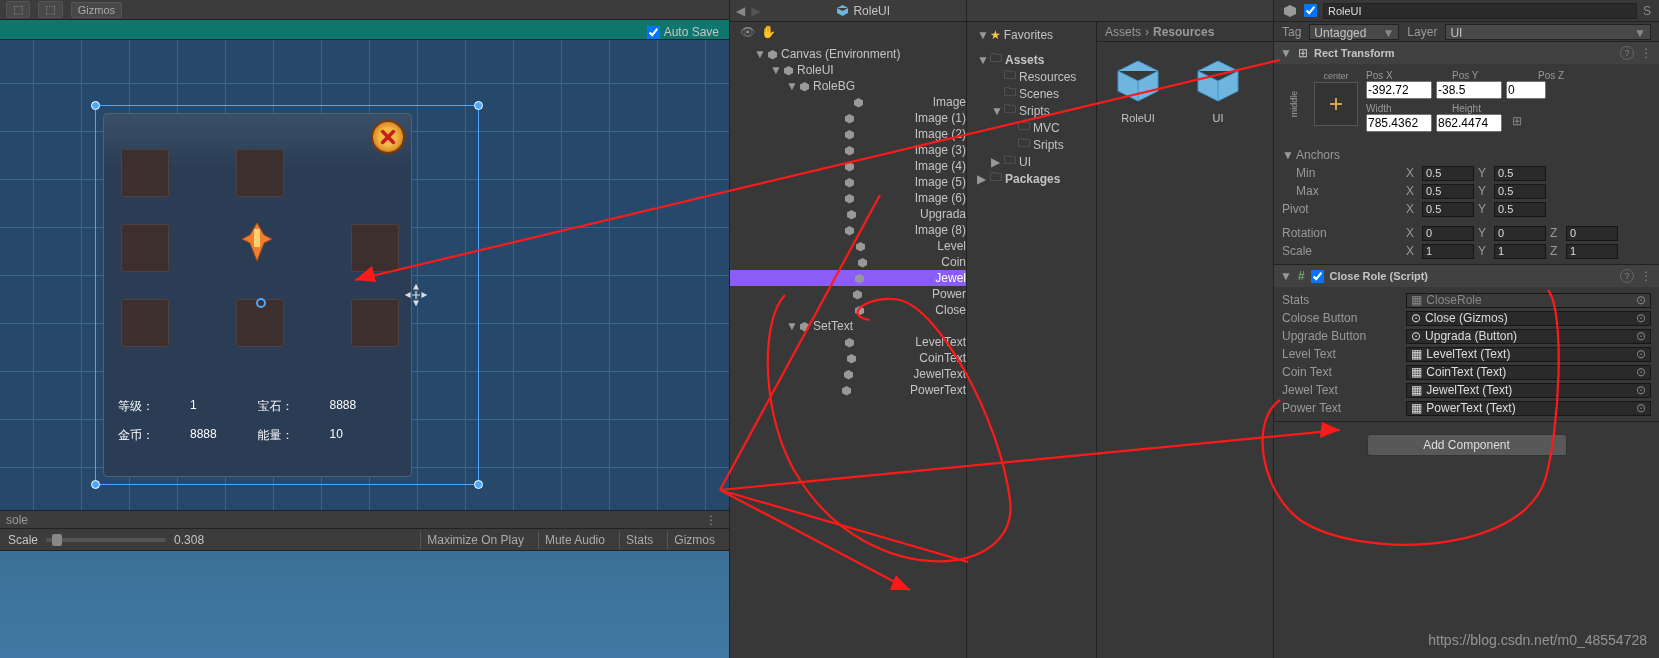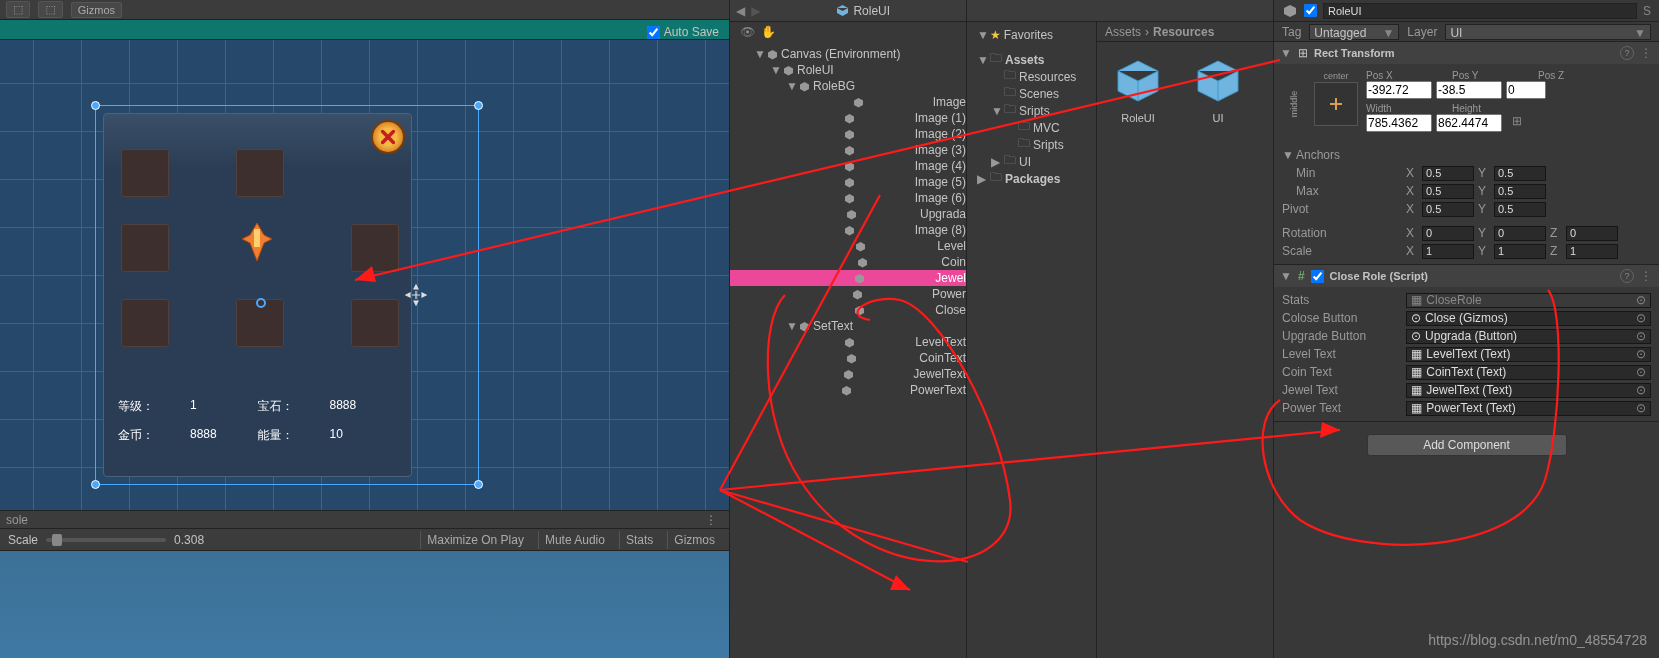--- a/index.html
+++ b/index.html
@@ -61,21 +61,21 @@
 .scale-row .spacer { flex: 1; }
 .scale-row .opt { padding: 2px 6px; color: #aaa; border-left: 1px solid #555; }
 
 .preview-strip { height: 108px; background: linear-gradient(180deg, #3c7096 0%, #3f79a3 100%); border-top: 1px solid #222; }
 
 
 .hierarchy-panel { width: 237px; background: #383838; border-right: 1px solid #222; }
 .panel-icons-row { height: 20px; display: flex; align-items: center; padding-left: 10px; gap: 6px; color: #888; }
 .tree { padding: 4px 0; font-size: 12px; color: #c4c4c4; }
 .tree-row { display: flex; align-items: center; height: 16px; padding-left: 10px; gap: 3px; white-space: nowrap; }
-.tree-row.selected { background: #ec4899; color: #fff; }
+.tree-row.selected { background: #8b5cf6; color: #fff; }
 .tree-row .arrow { width: 10px; display: inline-block; color: #999; }
 .indent-1 { padding-left: 24px; }
 .indent-2 { padding-left: 40px; }
 .indent-3 { padding-left: 56px; }
 .indent-4 { padding-left: 44px; justify-content: space-between; }
 .hierarchy-nav { display: flex; align-items: center; height: 22px; background: #3c3c3c; border-bottom: 1px solid #222; padding: 0 6px; gap: 6px; }
 
 
 .project-panel { width: 307px; background: #383838; border-right: 1px solid #222; }
 .proj-header { height: 22px; background: #3c3c3c; border-bottom: 1px solid #222; }

